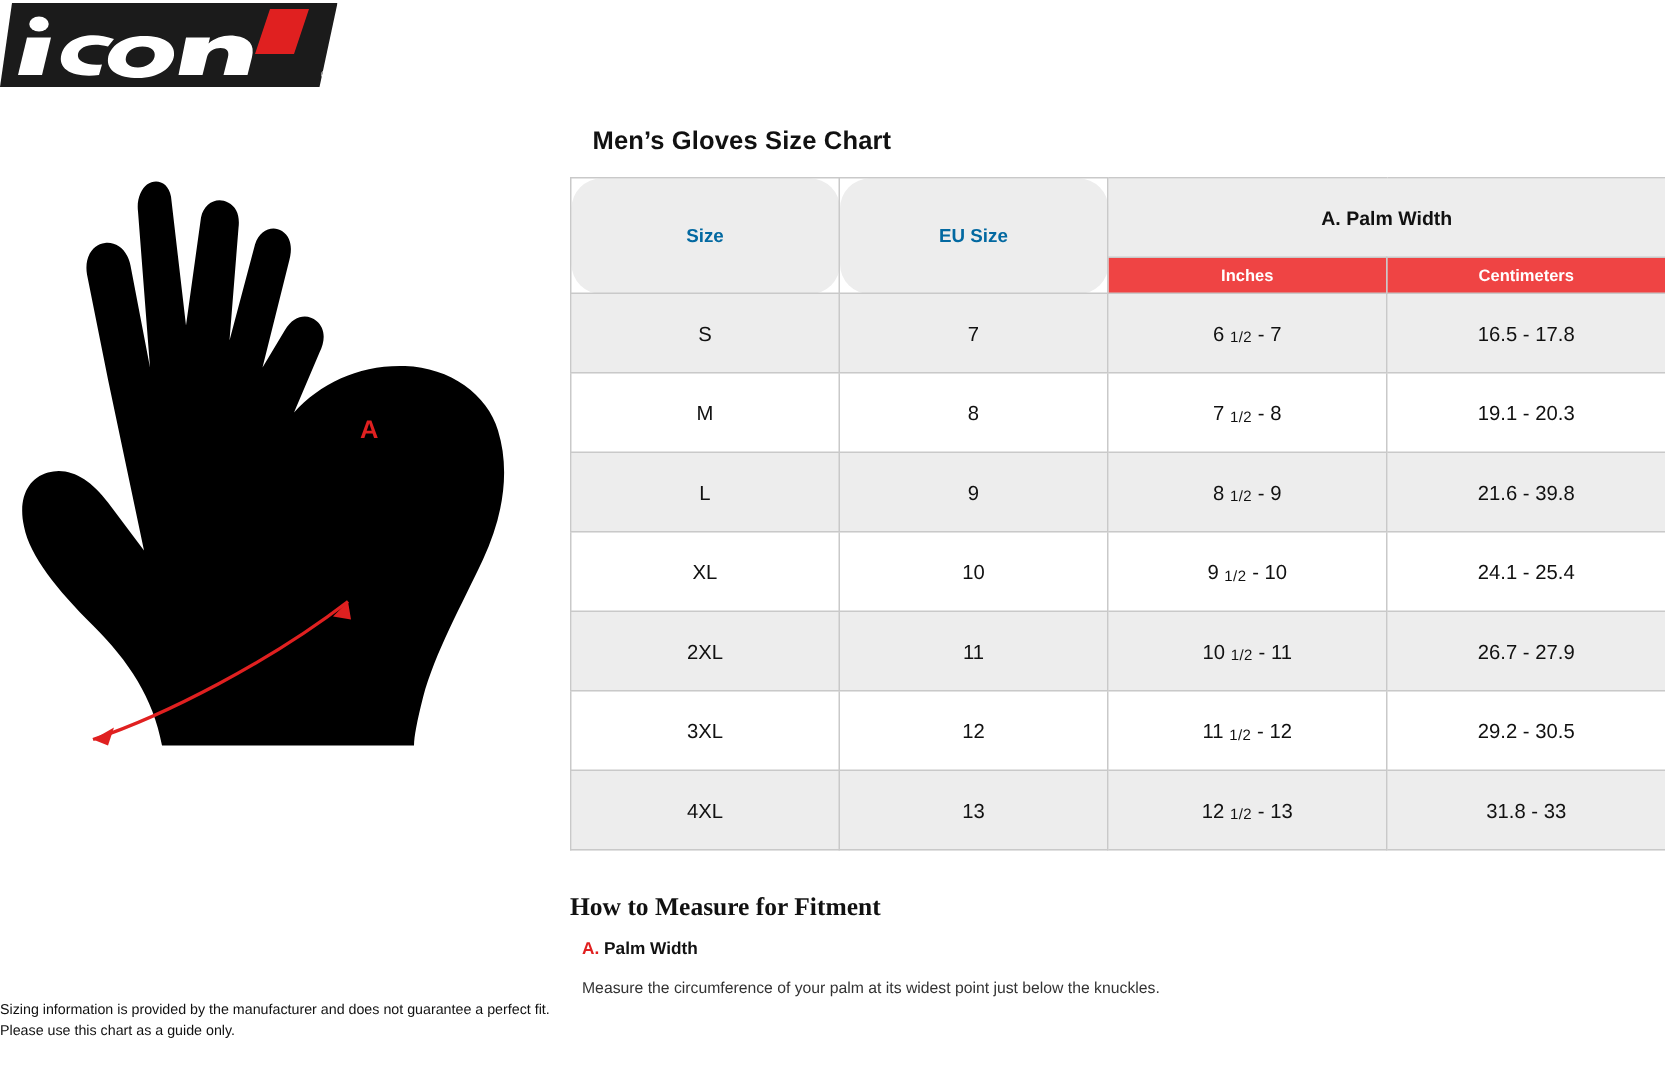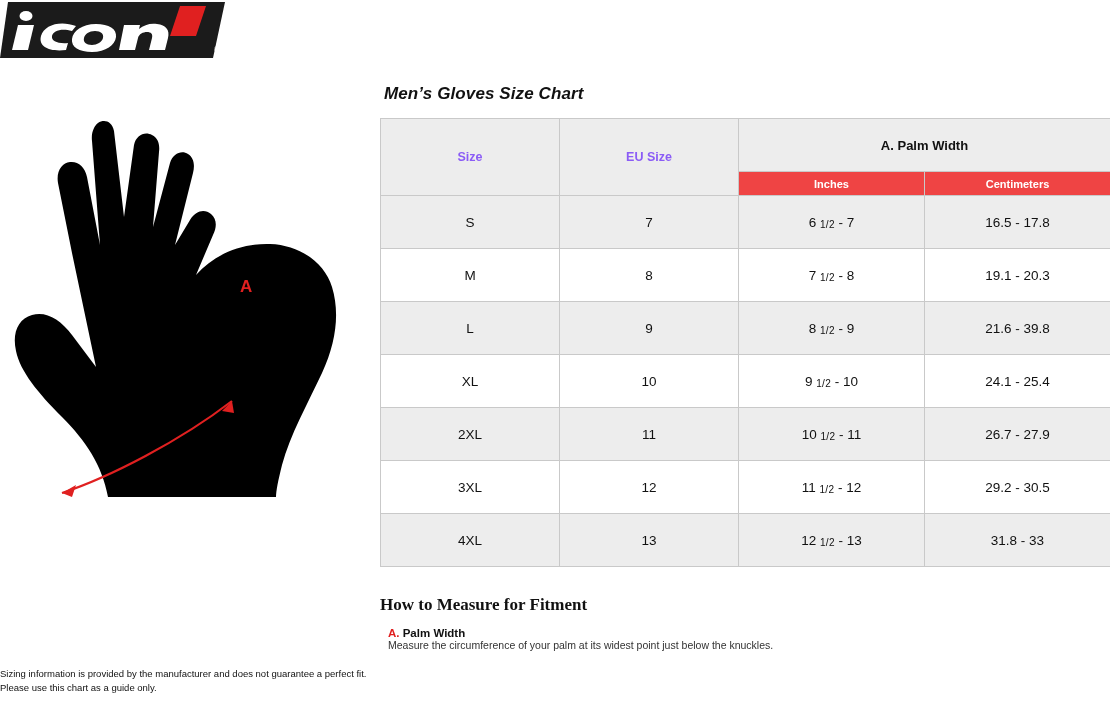--- a/index.html
+++ b/index.html
@@ -39,42 +39,42 @@
     position: absolute;
     left: 380px;
     top: 84px;
     width: 730px;
   }
 
   .chart-title {
     font-size: 17px;
     font-weight: bold;
     color: #111111;
-    margin: 0 0 14px 4px;
+    margin: 0 0 14px 15px;
     letter-spacing: 0.1px;
-    font-style: italic;
   }
 
   table.size-chart {
     border-collapse: collapse;
     width: 730px;
     table-layout: fixed;
   }
   table.size-chart td, table.size-chart th {
     border: 1px solid #c9c9c9;
     text-align: center;
     vertical-align: middle;
   }
 
   .hdr-cell {
     background: #ededed;
     font-size: 12.5px;
     font-weight: bold;
-    color: #8b5cf6;
+    color: #0369a1;
     height: 74px;
+    border-radius: 20px;
   }
   .hdr-group {
     background: #ededed;
     font-size: 13px;
     font-weight: bold;
     color: #111111;
     height: 42px;
   }
   .subhdr {
     background: #ef4444;
@@ -119,21 +119,21 @@
     margin-left: 8px;
   }
   .howto-letter {
     color: #e02020;
     font-weight: bold;
   }
   .howto-desc {
     font-size: 10.5px;
     color: #333333;
     margin-left: 8px;
-    margin-top: 0;
+    margin-top: 14px;
   }
 
   
   .footer {
     position: absolute;
     left: 0;
     bottom: 18px;
     font-size: 9.5px;
     color: #111111;
     line-height: 1.5;

